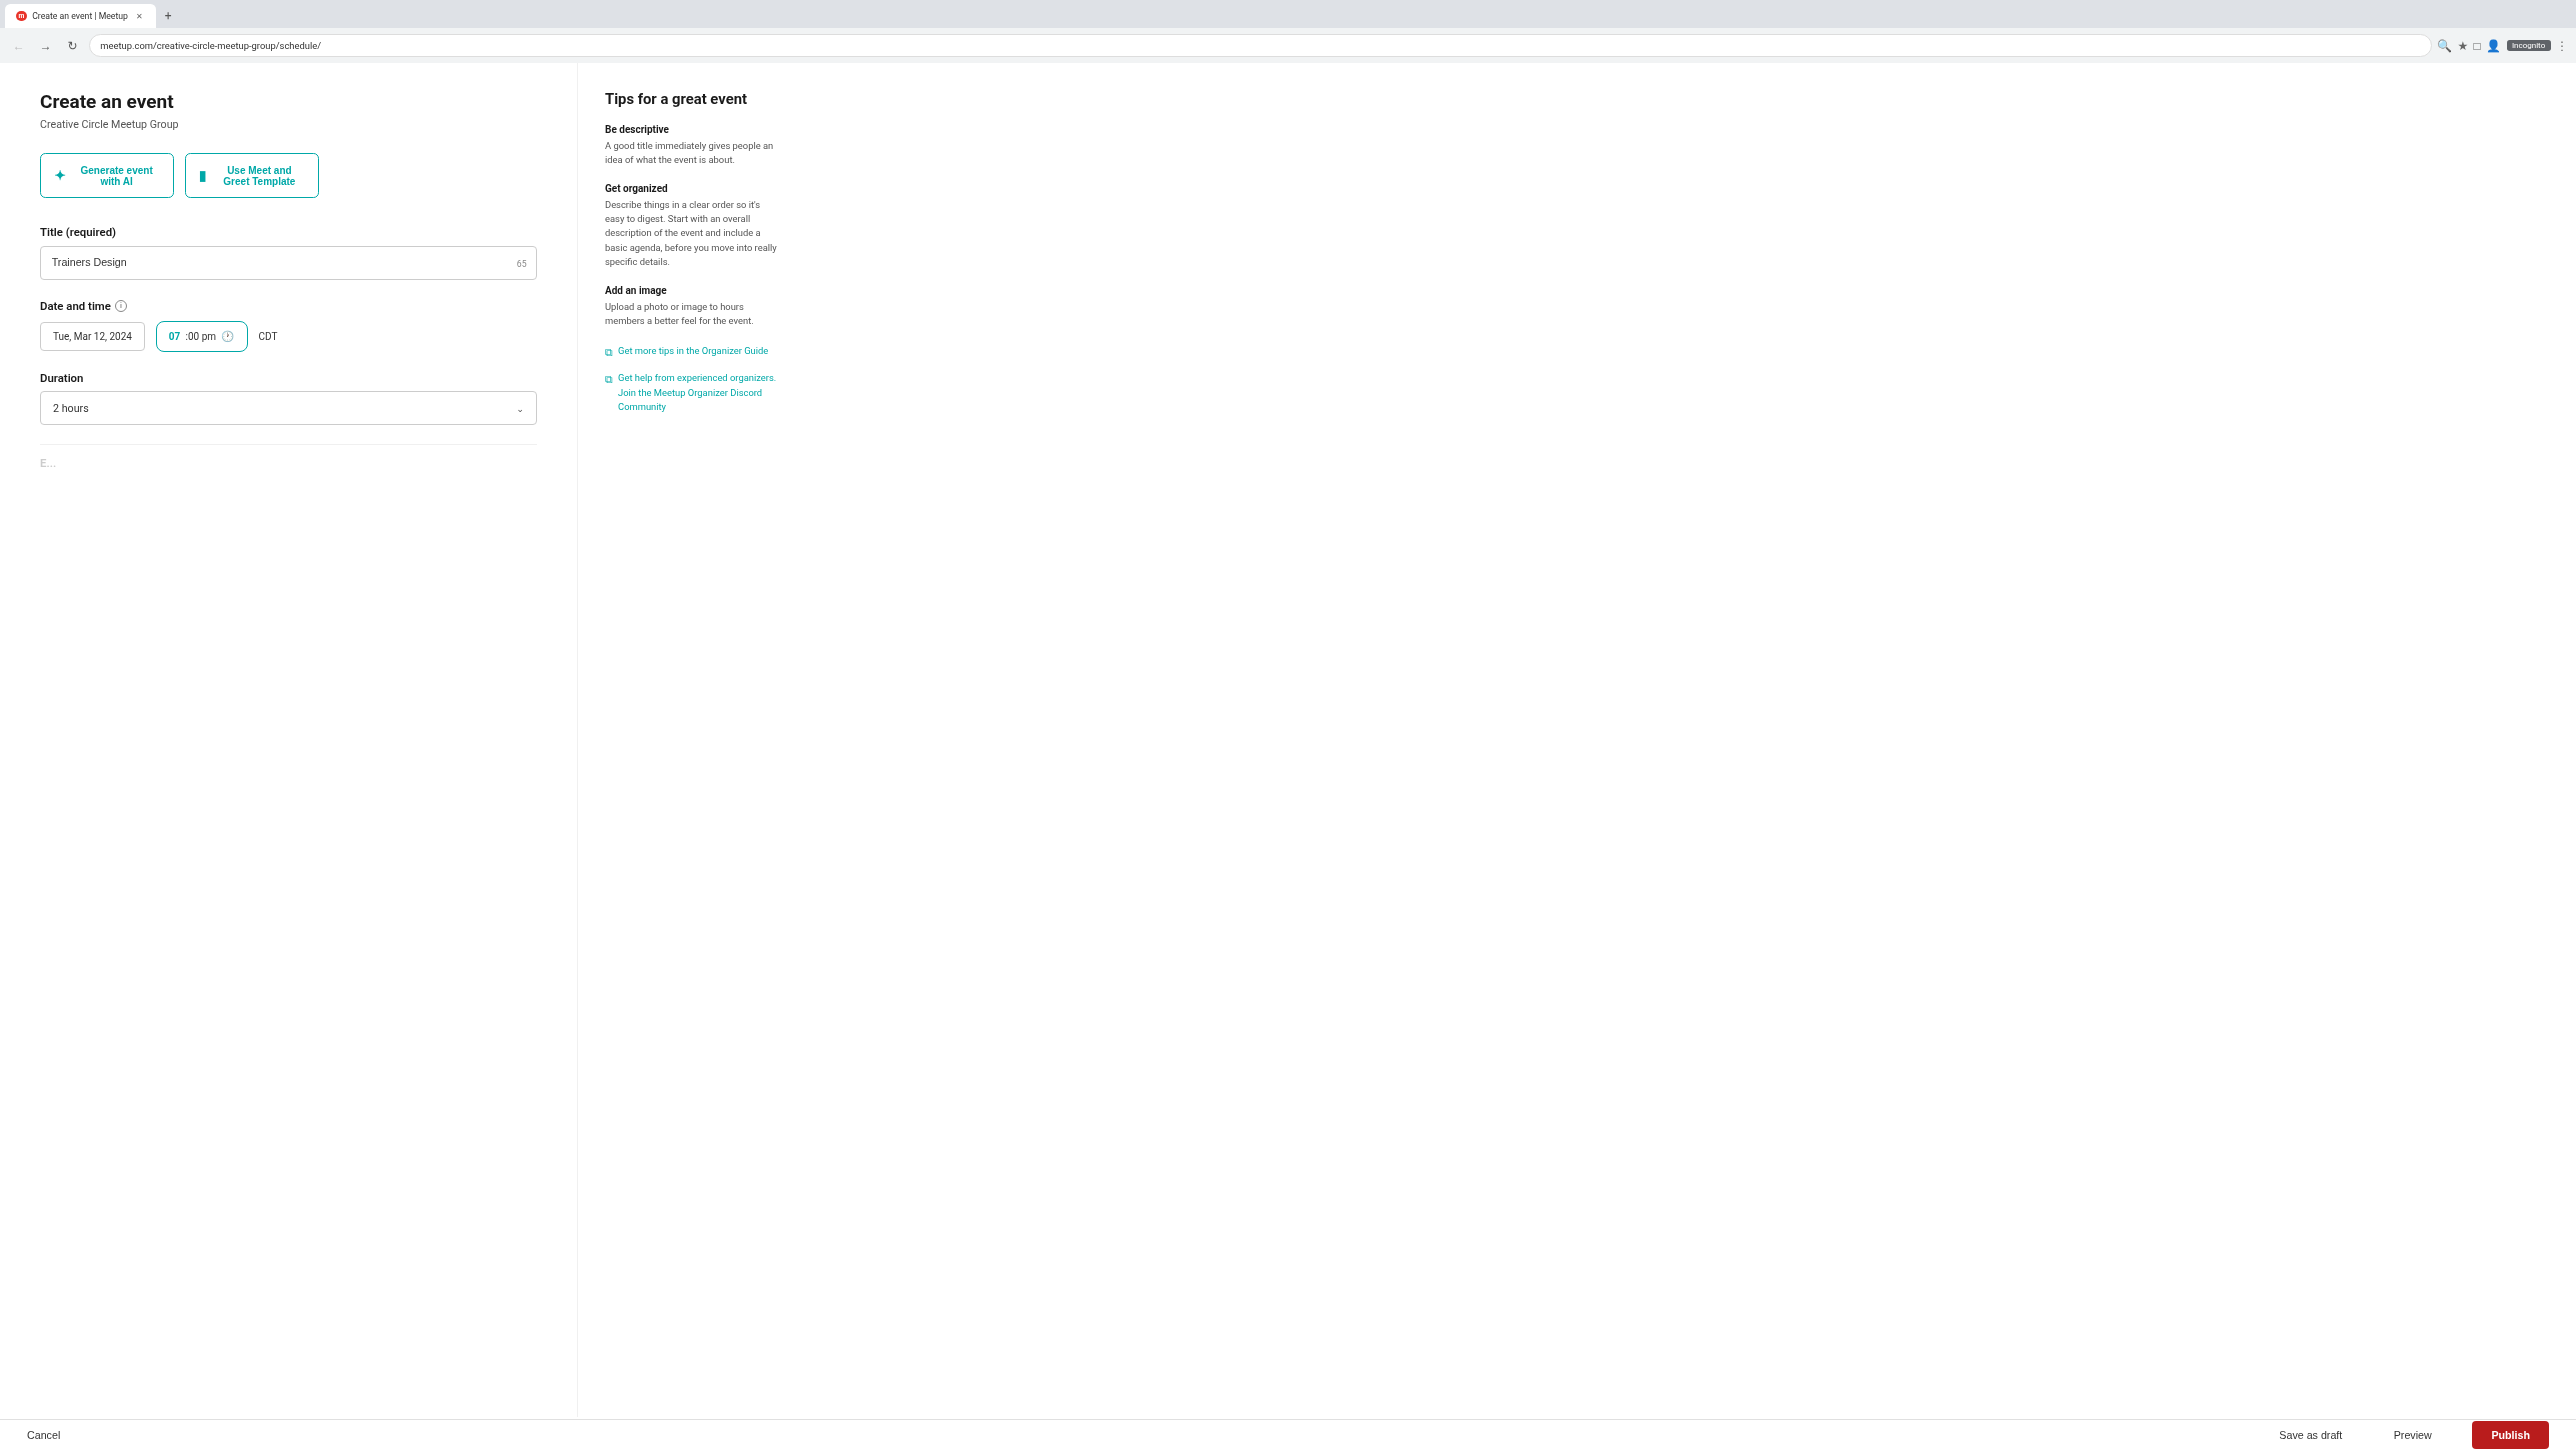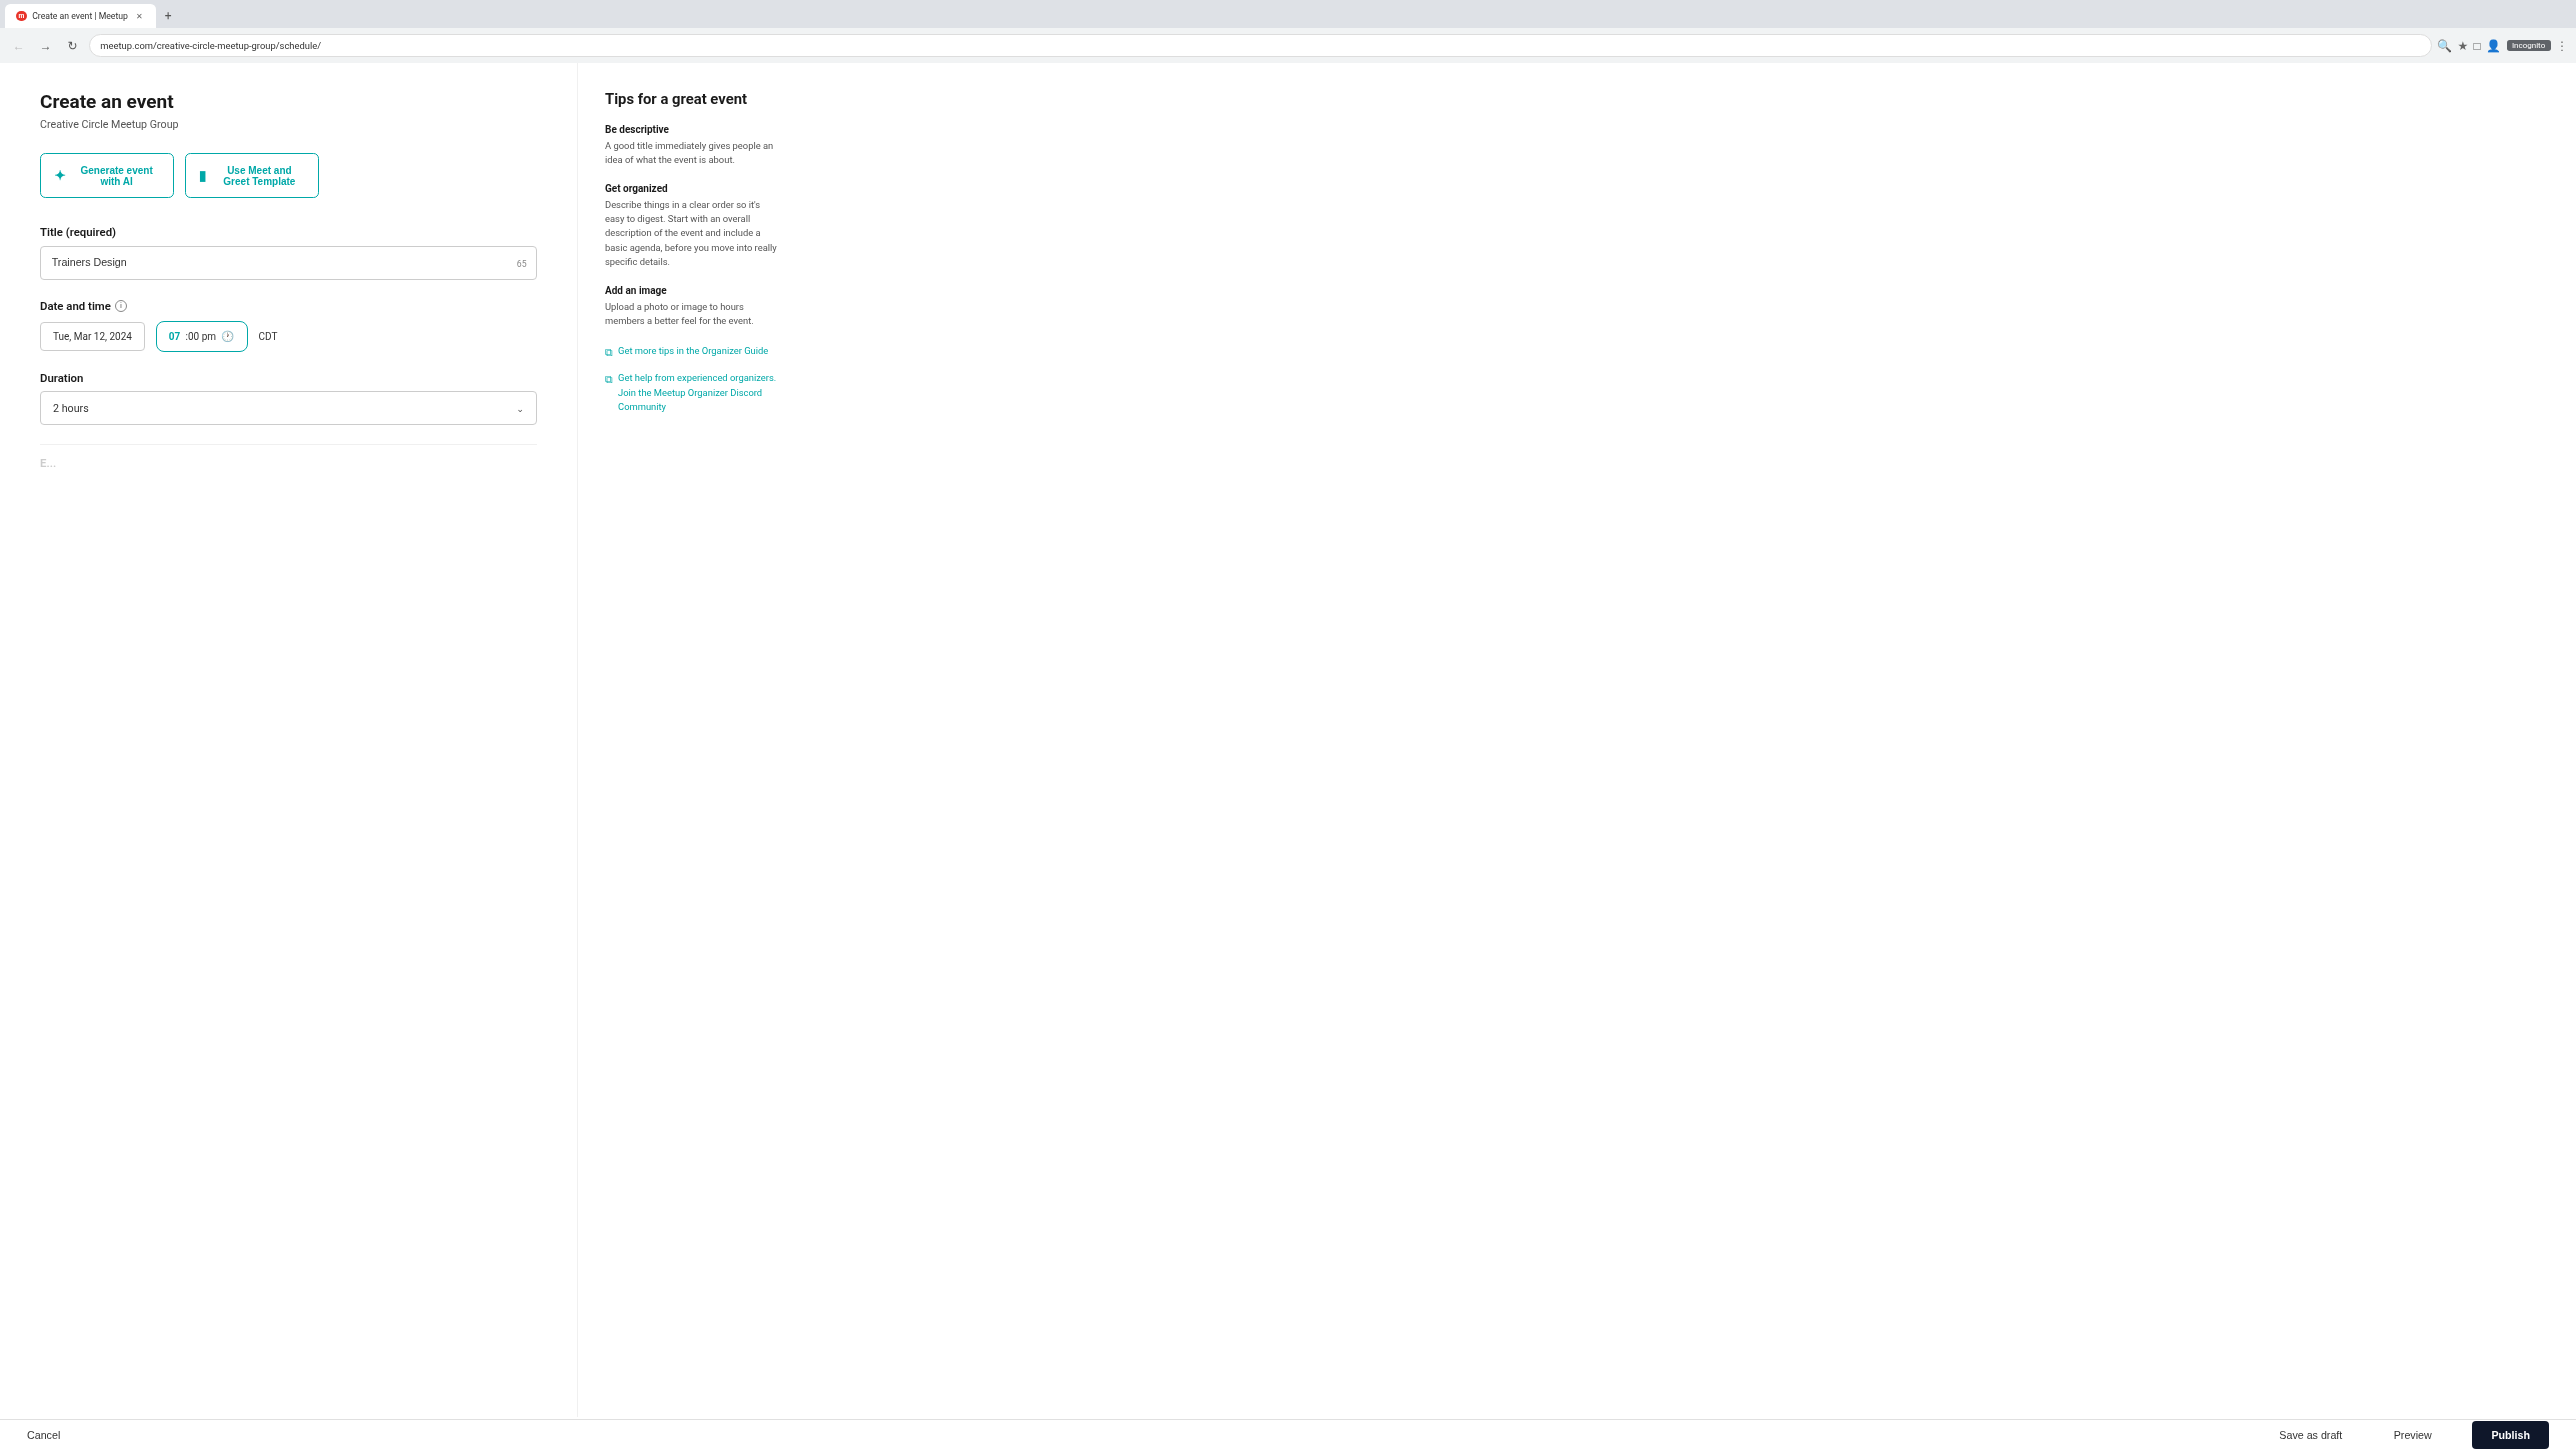--- a/index.html
+++ b/index.html
@@ -370,21 +370,21 @@
     }
     .preview-btn {
       background: transparent;
       border: none;
       font-size: 10.7px;
       color: #333;
       cursor: pointer;
       padding: 6.7px 10.7px;
     }
     .publish-btn {
-      background: #0f172a;
+      background: #b91c1c;
       color: #fff;
       border: none;
       border-radius: 4px;
       padding: 8px 19px;
       font-size: 10.7px;
       font-weight: 600;
       cursor: pointer;
     }
   </style>
 </head>

